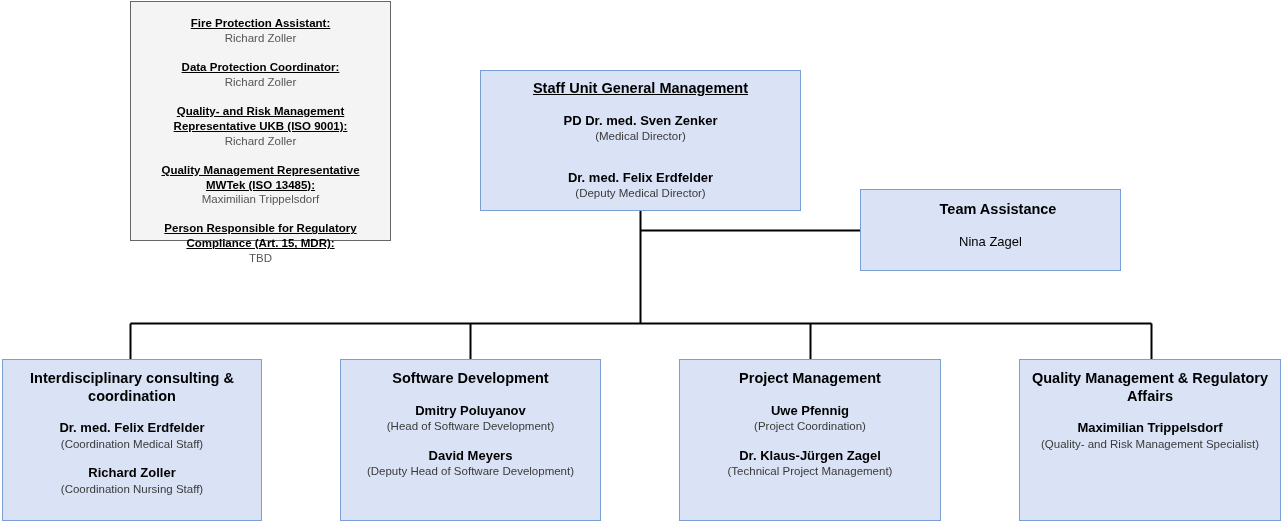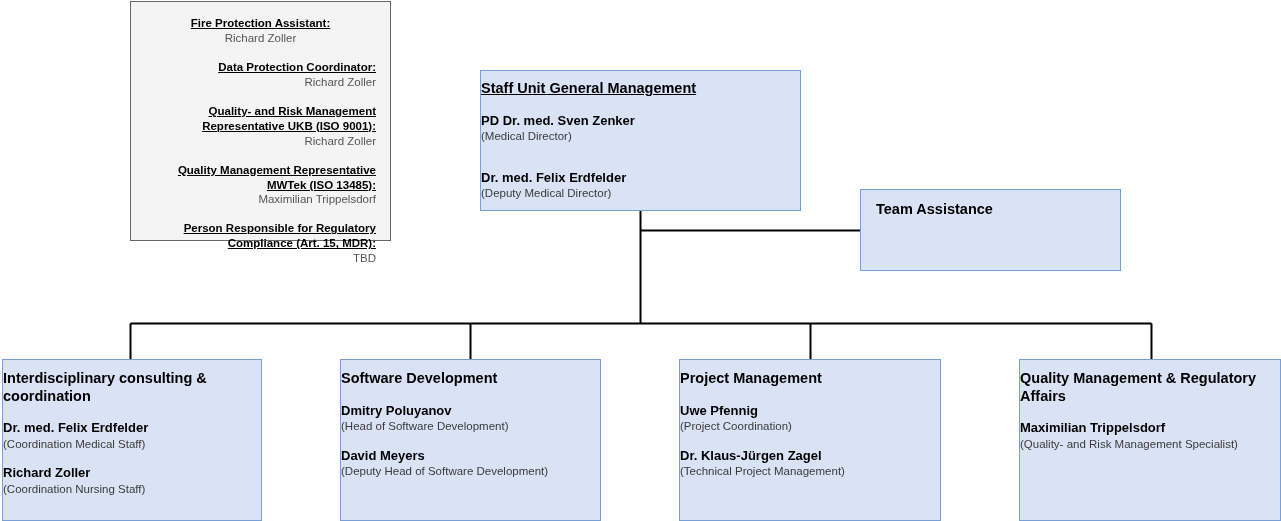--- a/index.html
+++ b/index.html
@@ -29,21 +29,21 @@
     height: 521px;
     pointer-events: none;
   }
 
   
   .node {
     position: absolute;
     box-sizing: border-box;
     background: #dae3f5;
     border: 1px solid #7a9fd4;
-    text-align: left;
+    text-align: center;
     color: #000000;
   }
   .node-title {
     font-weight: bold;
     color: #000000;
     line-height: 1.22;
   }
   .node-title.underline {
     text-decoration: underline;
   }
@@ -103,21 +103,20 @@
     top: 1px;
     width: 261px;
     height: 240px;
     background: #f4f4f4;
     border: 1px solid #666666;
     padding: 14px 14px 10px 14px;
     text-align: center;
   }
   .info-entry + .info-entry {
     margin-top: 14px;
-    text-align: right;
   }
   .info-role {
     font-size: 11.5px;
     font-weight: bold;
     text-decoration: underline;
     line-height: 1.3;
     color: #000000;
   }
   .info-person {
     font-size: 11.5px;
@@ -192,20 +191,23 @@
       <div class="person-role">(Medical Director)</div>
     </div>
     <div class="person">
       <div class="person-name">Dr. med. Felix Erdfelder</div>
       <div class="person-role">(Deputy Medical Director)</div>
     </div>
   </div>
 
   <div class="node" id="team-assistance">
     <div class="node-title">Team Assistance</div>
+    <div class="person">
+      <div class="person-name">Nina Zagel</div>
+    </div>
   </div>
 
   <div class="node dept" id="dept-interdisciplinary">
     <div class="node-title">Interdisciplinary consulting &amp; coordination</div>
     <div class="person">
       <div class="person-name">Dr. med. Felix Erdfelder</div>
       <div class="person-role">(Coordination Medical Staff)</div>
     </div>
     <div class="person">
       <div class="person-name">Richard Zoller</div>

